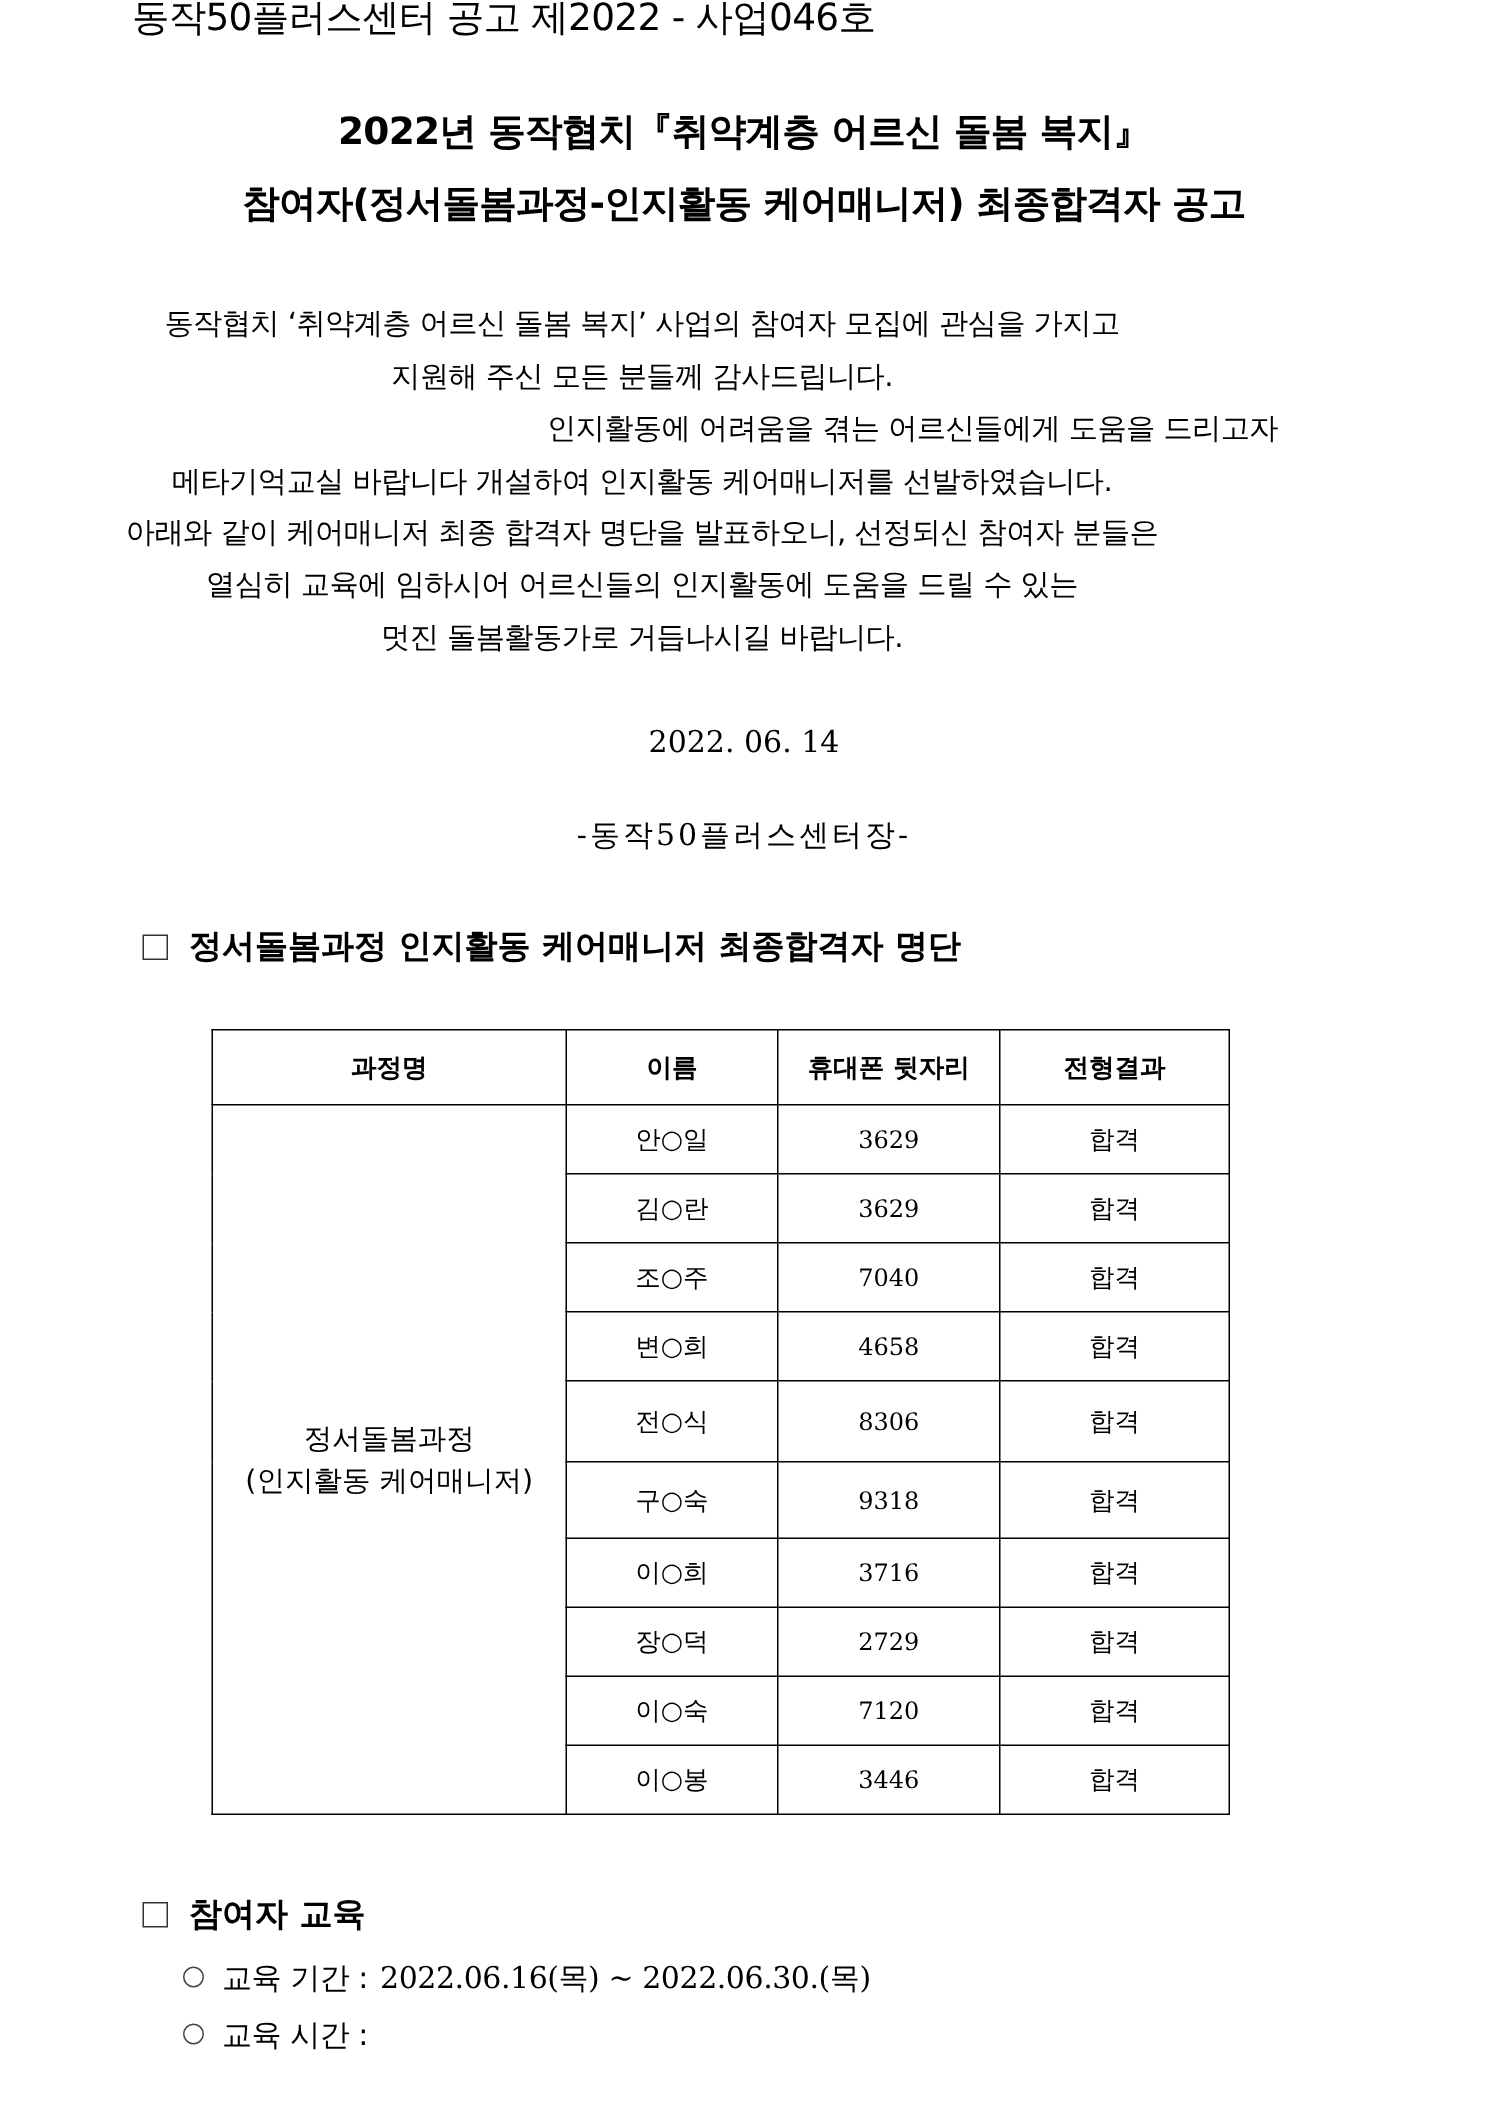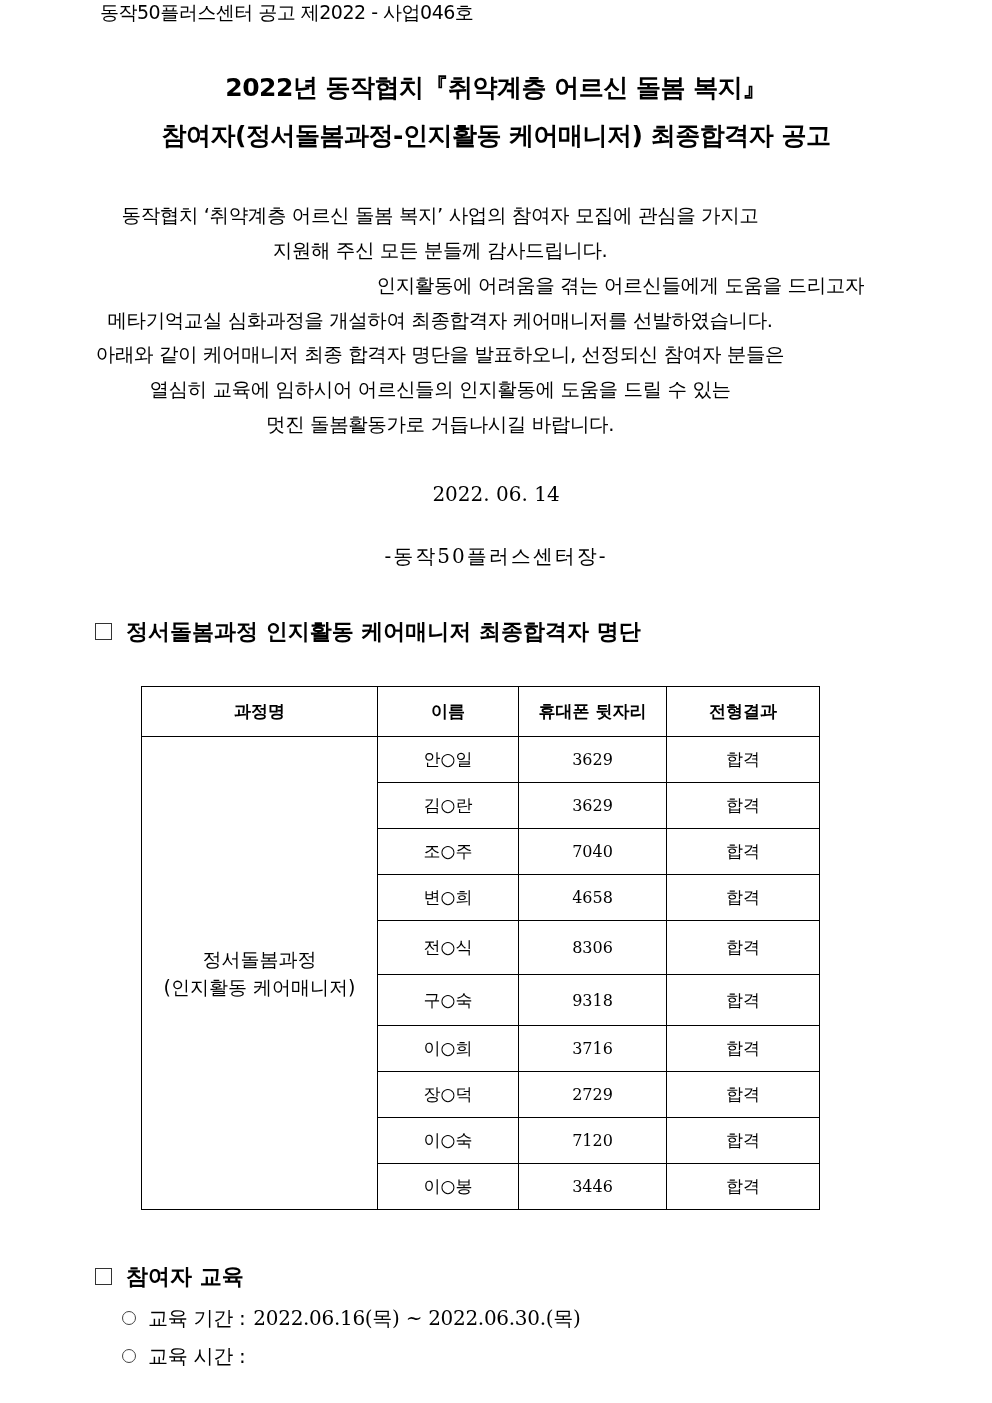--- a/index.html
+++ b/index.html
@@ -2,30 +2,30 @@
 <html><head>
 <meta charset="utf-8">
 <style>
   html, body { margin: 0; padding: 0; background: #ffffff; }
   body {
     width: 992px; height: 1403px; position: relative; overflow: hidden;
     color: #000; font-family: "DejaVu Sans", "Liberation Sans", sans-serif;
   }
   .abs { position: absolute; }
   .doc-number {
-    left: 100px; top: 0px; font-size: 19px; line-height: 24px; white-space: nowrap;
+    left: 88px; top: 0px; font-size: 25px; line-height: 24px; white-space: nowrap;
     font-family: "DejaVu Sans", sans-serif; letter-spacing: -0.5px;
   }
   .title-line {
     left: 0; width: 992px; text-align: center; font-weight: bold;
     font-size: 25px; line-height: 34px; white-space: nowrap; letter-spacing: -0.5px;
     font-family: "DejaVu Sans", sans-serif;
   }
   .body-line {
-    left: 16px; width: 848px; text-align: center; font-size: 19.5px; line-height: 26px;
+    left: 4px; width: 848px; text-align: center; font-size: 19.5px; line-height: 26px;
     white-space: nowrap; letter-spacing: -0.4px; font-family: "DejaVu Sans", sans-serif;
   }
   .date-line {
     left: 0; width: 992px; text-align: center; font-size: 20px; line-height: 26px;
     font-family: "DejaVu Serif", "Liberation Serif", serif;
   }
   .sign-line {
     left: 0; width: 992px; text-align: center; font-size: 20px; line-height: 26px;
     letter-spacing: 2px; font-family: "DejaVu Serif", "Liberation Serif", serif;
   }
@@ -63,21 +63,21 @@
 
 <div class="abs doc-number">동작50플러스센터 공고 제2022 - 사업046호</div>
 
 <div class="abs title-line" style="top:71px;">2022년 동작협치『취약계층 어르신 돌봄 복지』</div>
 <div class="abs title-line" style="top:119px;">참여자(정서돌봄과정-인지활동 케어매니저) 최종합격자 공고</div>
 
 <div>
   <div class="abs body-line" style="top:203px;">동작협치 ‘취약계층 어르신 돌봄 복지’ 사업의 참여자 모집에 관심을 가지고</div>
   <div class="abs body-line" style="top:238px;">지원해 주신 모든 분들께 감사드립니다.</div>
   <div class="abs body-line" style="top:273px;text-align:right;">인지활동에 어려움을 겪는 어르신들에게 도움을 드리고자</div>
-  <div class="abs body-line" style="top:308px;">메타기억교실 심화과정을 개설하여 최종합격자 케어매니저를 선발하였습니다.</div>
+  <div class="abs body-line" style="top:308px;">메타기억교실 바랍니다 개설하여 인지활동 케어매니저를 선발하였습니다.</div>
   <div class="abs body-line" style="top:342px;">아래와 같이 케어매니저 최종 합격자 명단을 발표하오니, 선정되신 참여자 분들은</div>
   <div class="abs body-line" style="top:377px;">열심히 교육에 임하시어 어르신들의 인지활동에 도움을 드릴 수 있는</div>
   <div class="abs body-line" style="top:412px;">멋진 돌봄활동가로 거듭나시길 바랍니다.</div>
 </div>
 
 <div class="abs date-line" style="top:481px;">2022. 06. 14</div>
 <div class="abs sign-line" style="top:543px;">-동작50플러스센터장-</div>
 
 <div class="abs section-head" style="top:617px;">
   <span class="checkbox"></span>

